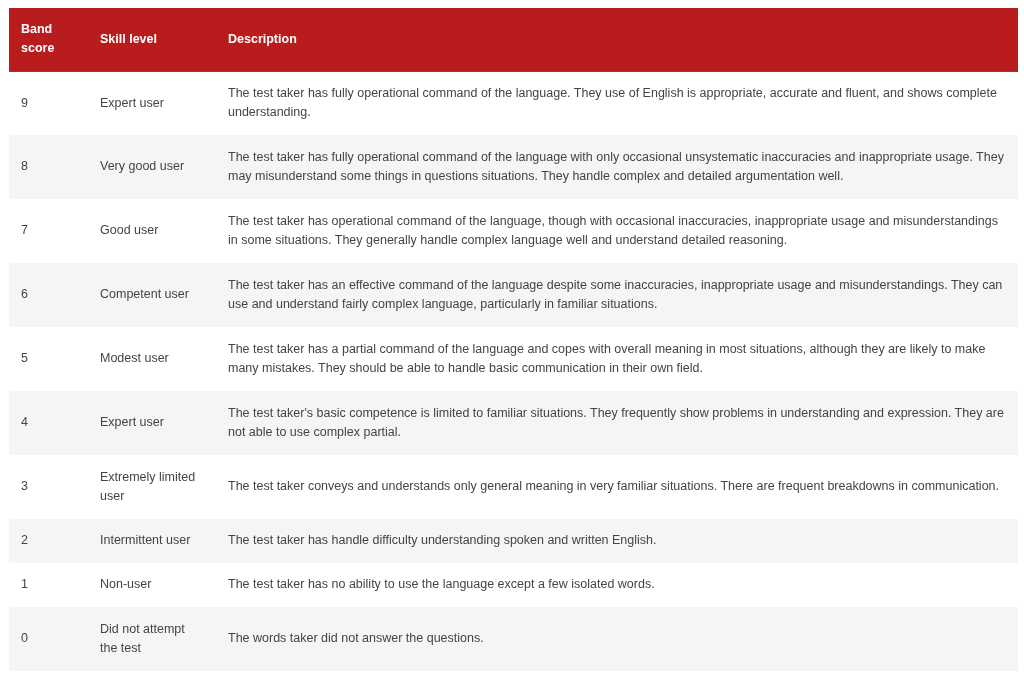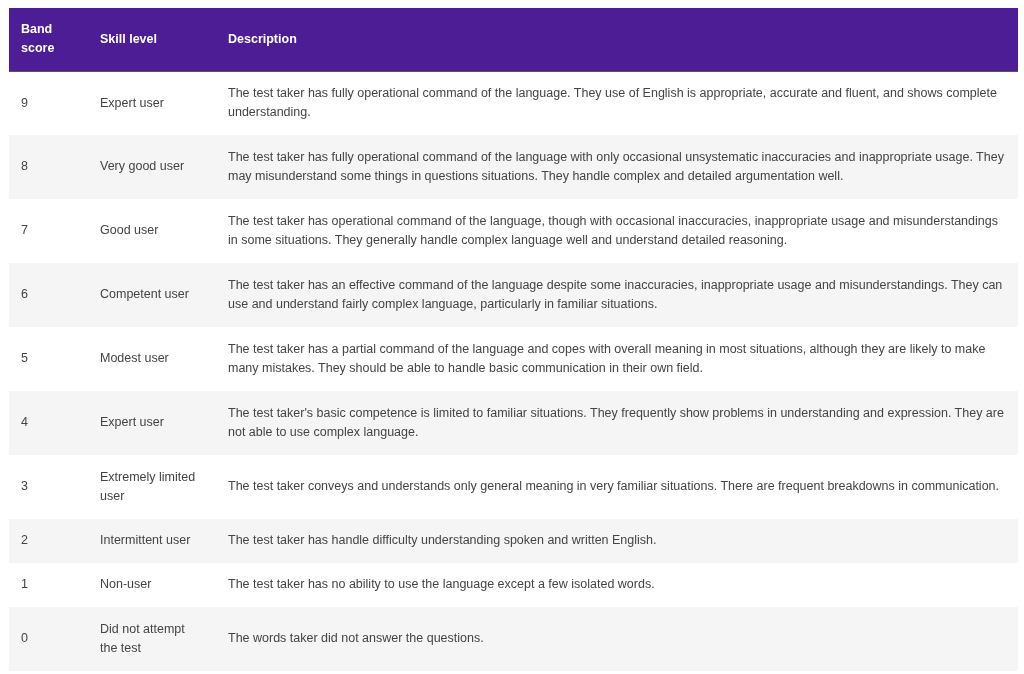--- a/index.html
+++ b/index.html
@@ -5,21 +5,21 @@
     * { box-sizing: border-box; margin: 0; padding: 0; }
     html, body {
       width: 1024px; height: 674px; background: #ffffff; overflow: hidden;
       font-family: "Liberation Sans", sans-serif;
     }
     .wrap { position: absolute; left: 9px; top: 8px; width: 1009px; }
     table { width: 100%; border-collapse: collapse; table-layout: fixed; }
     col.c1 { width: 79px; }
     col.c2 { width: 128px; }
     col.c3 { width: auto; }
-    thead tr { background: #4c1d95; height: 63px; }
+    thead tr { background: #b91c1c; height: 63px; }
     th {
       color: #ffffff; font-size: 12.5px; font-weight: bold; text-align: left;
       vertical-align: middle; padding: 0 12px; line-height: 19px;
       border-bottom: 1px solid #555;
     }
     tbody tr { background: #ffffff; }
     tbody tr:nth-child(even) { background: #f5f5f5; }
     td {
       color: #444444; font-size: 12.5px; vertical-align: middle;
       padding: 0 12px; line-height: 19.5px;
@@ -67,21 +67,21 @@
         <td class="desc">The test taker has an effective command of the language despite some inaccuracies, inappropriate usage and misunderstandings. They can use and understand fairly complex language, particularly in familiar situations.</td>
       </tr>
       <tr class="r2">
         <td>5</td>
         <td>Modest user</td>
         <td class="desc">The test taker has a partial command of the language and copes with overall meaning in most situations, although they are likely to make many mistakes. They should be able to handle basic communication in their own field.</td>
       </tr>
       <tr class="r2">
         <td>4</td>
         <td>Expert user</td>
-        <td class="desc">The test taker's basic competence is limited to familiar situations. They frequently show problems in understanding and expression. They are not able to use complex language.</td>
+        <td class="desc">The test taker's basic competence is limited to familiar situations. They frequently show problems in understanding and expression. They are not able to use complex partial.</td>
       </tr>
       <tr class="r2">
         <td>3</td>
         <td>Extremely limited user</td>
         <td class="desc">The test taker conveys and understands only general meaning in very familiar situations. There are frequent breakdowns in communication.</td>
       </tr>
       <tr class="r1">
         <td>2</td>
         <td>Intermittent user</td>
         <td class="desc">The test taker has handle difficulty understanding spoken and written English.</td>

